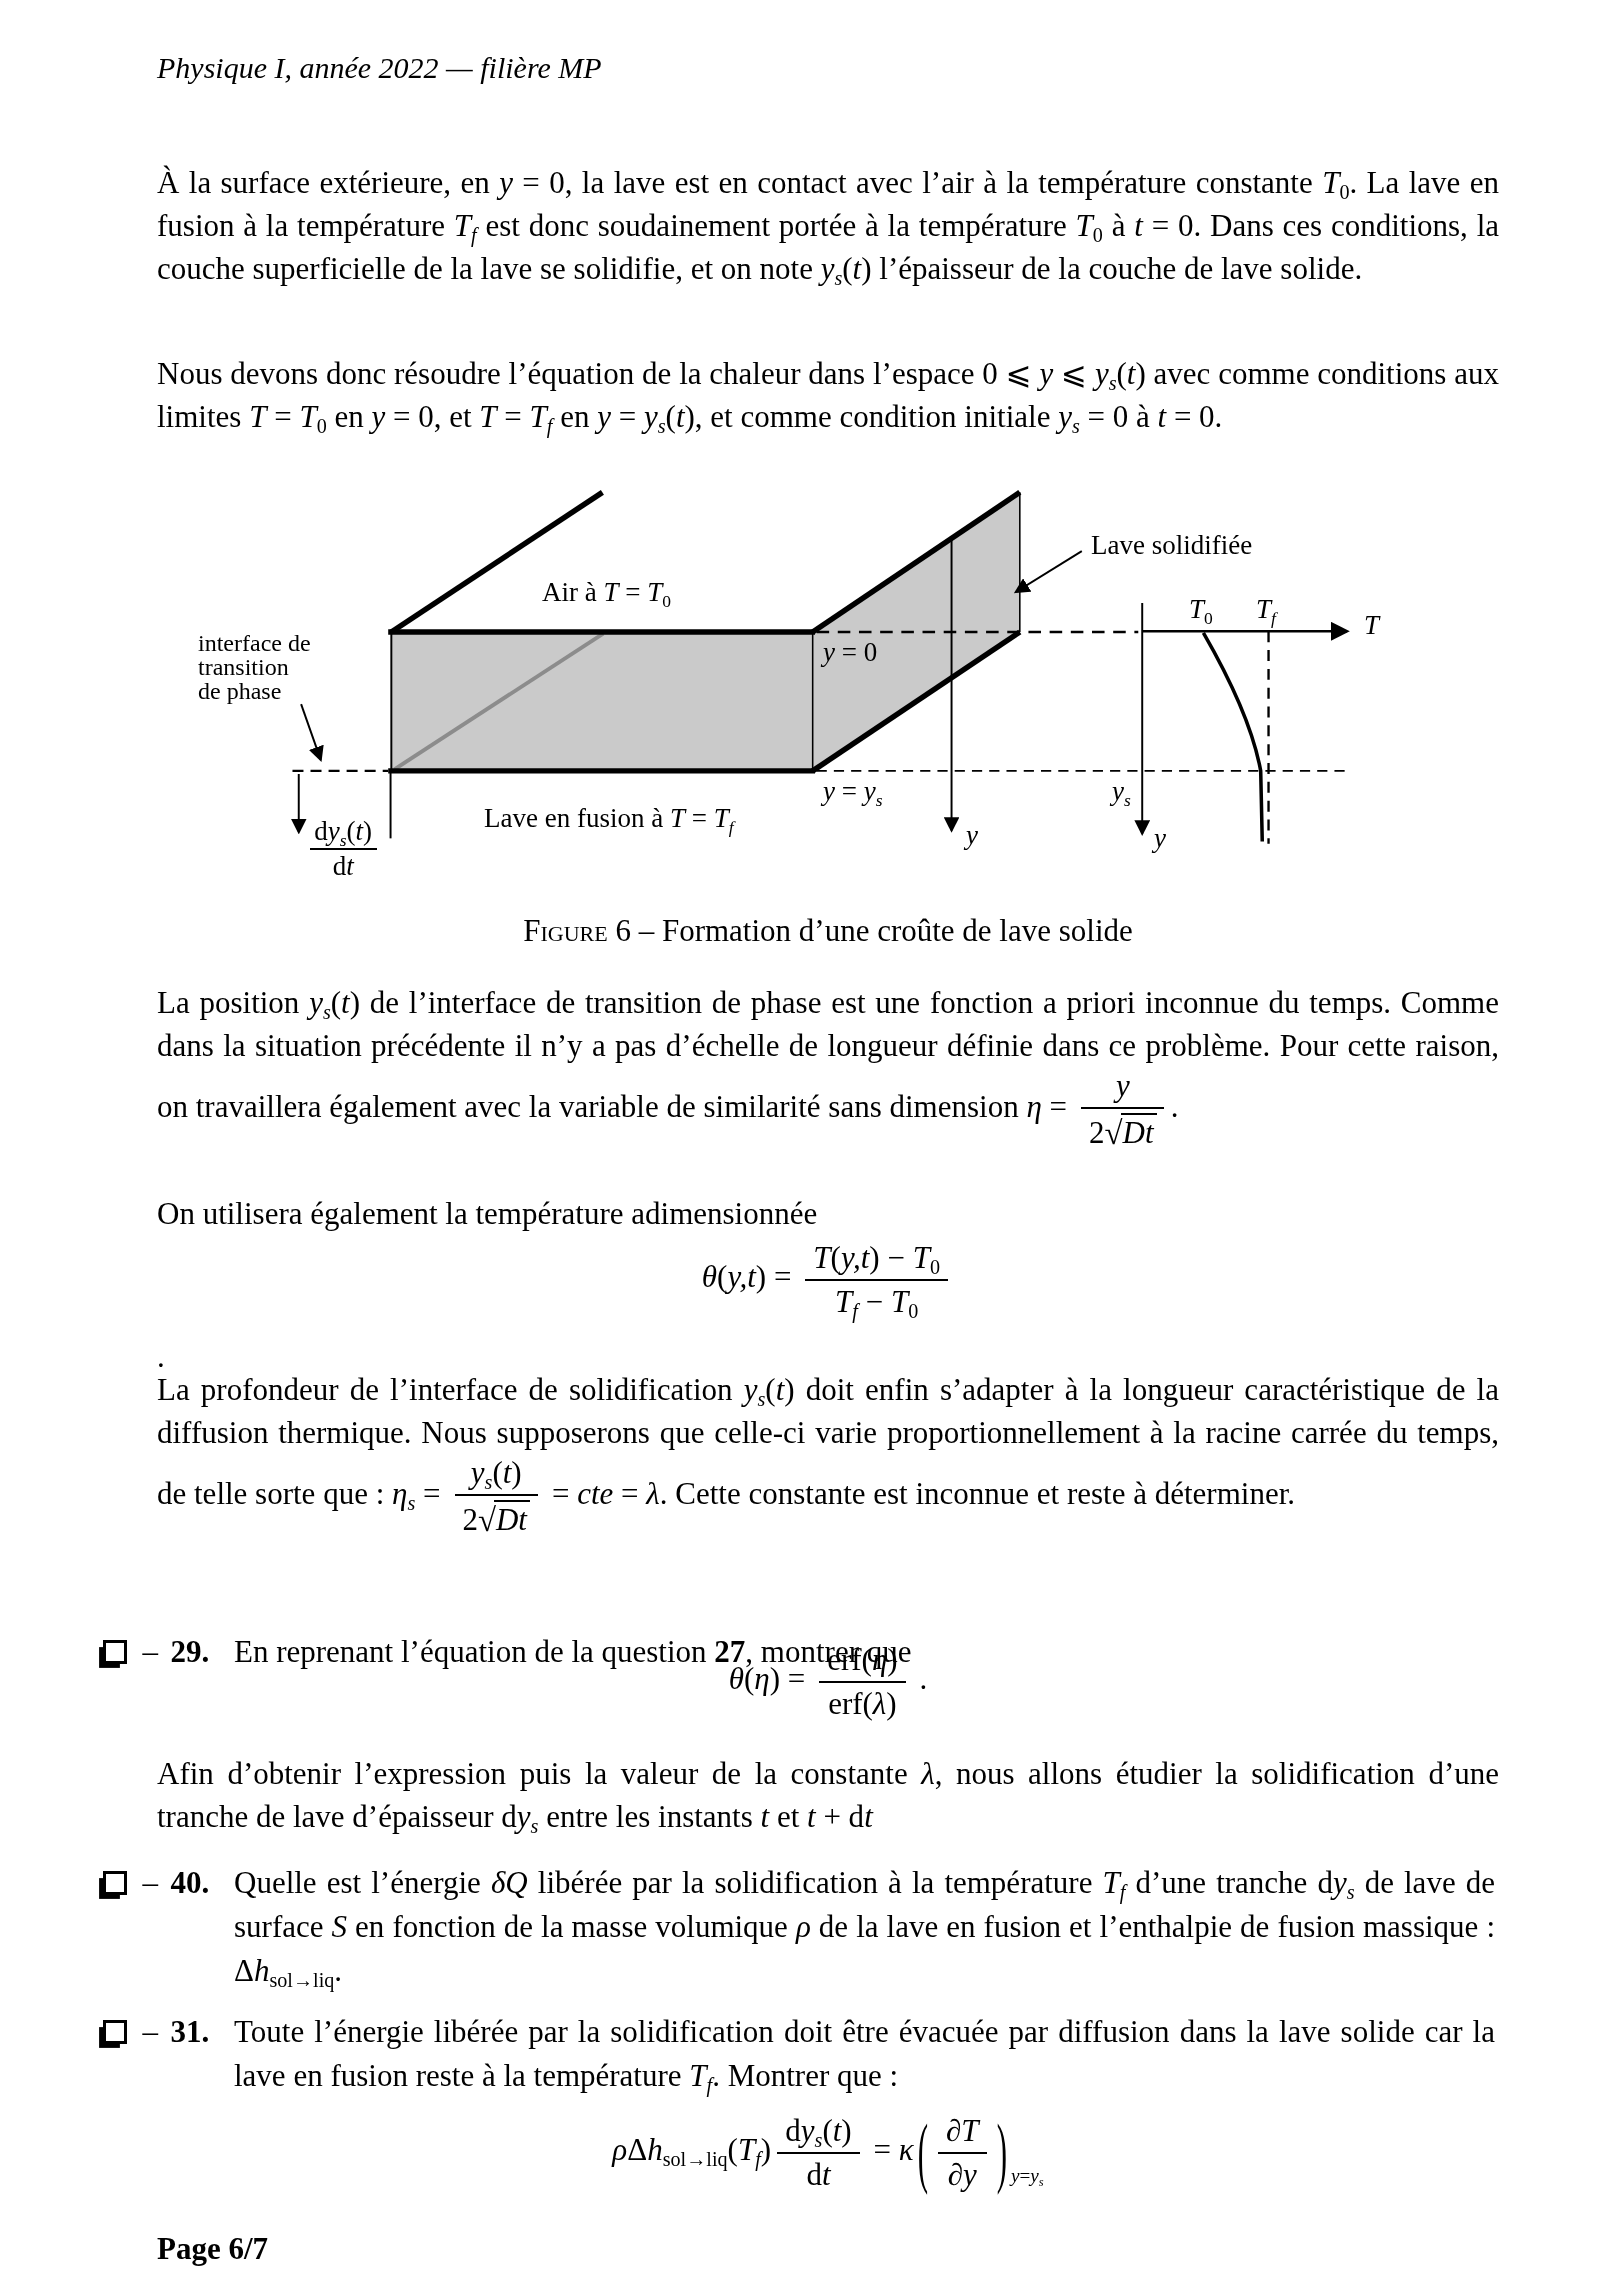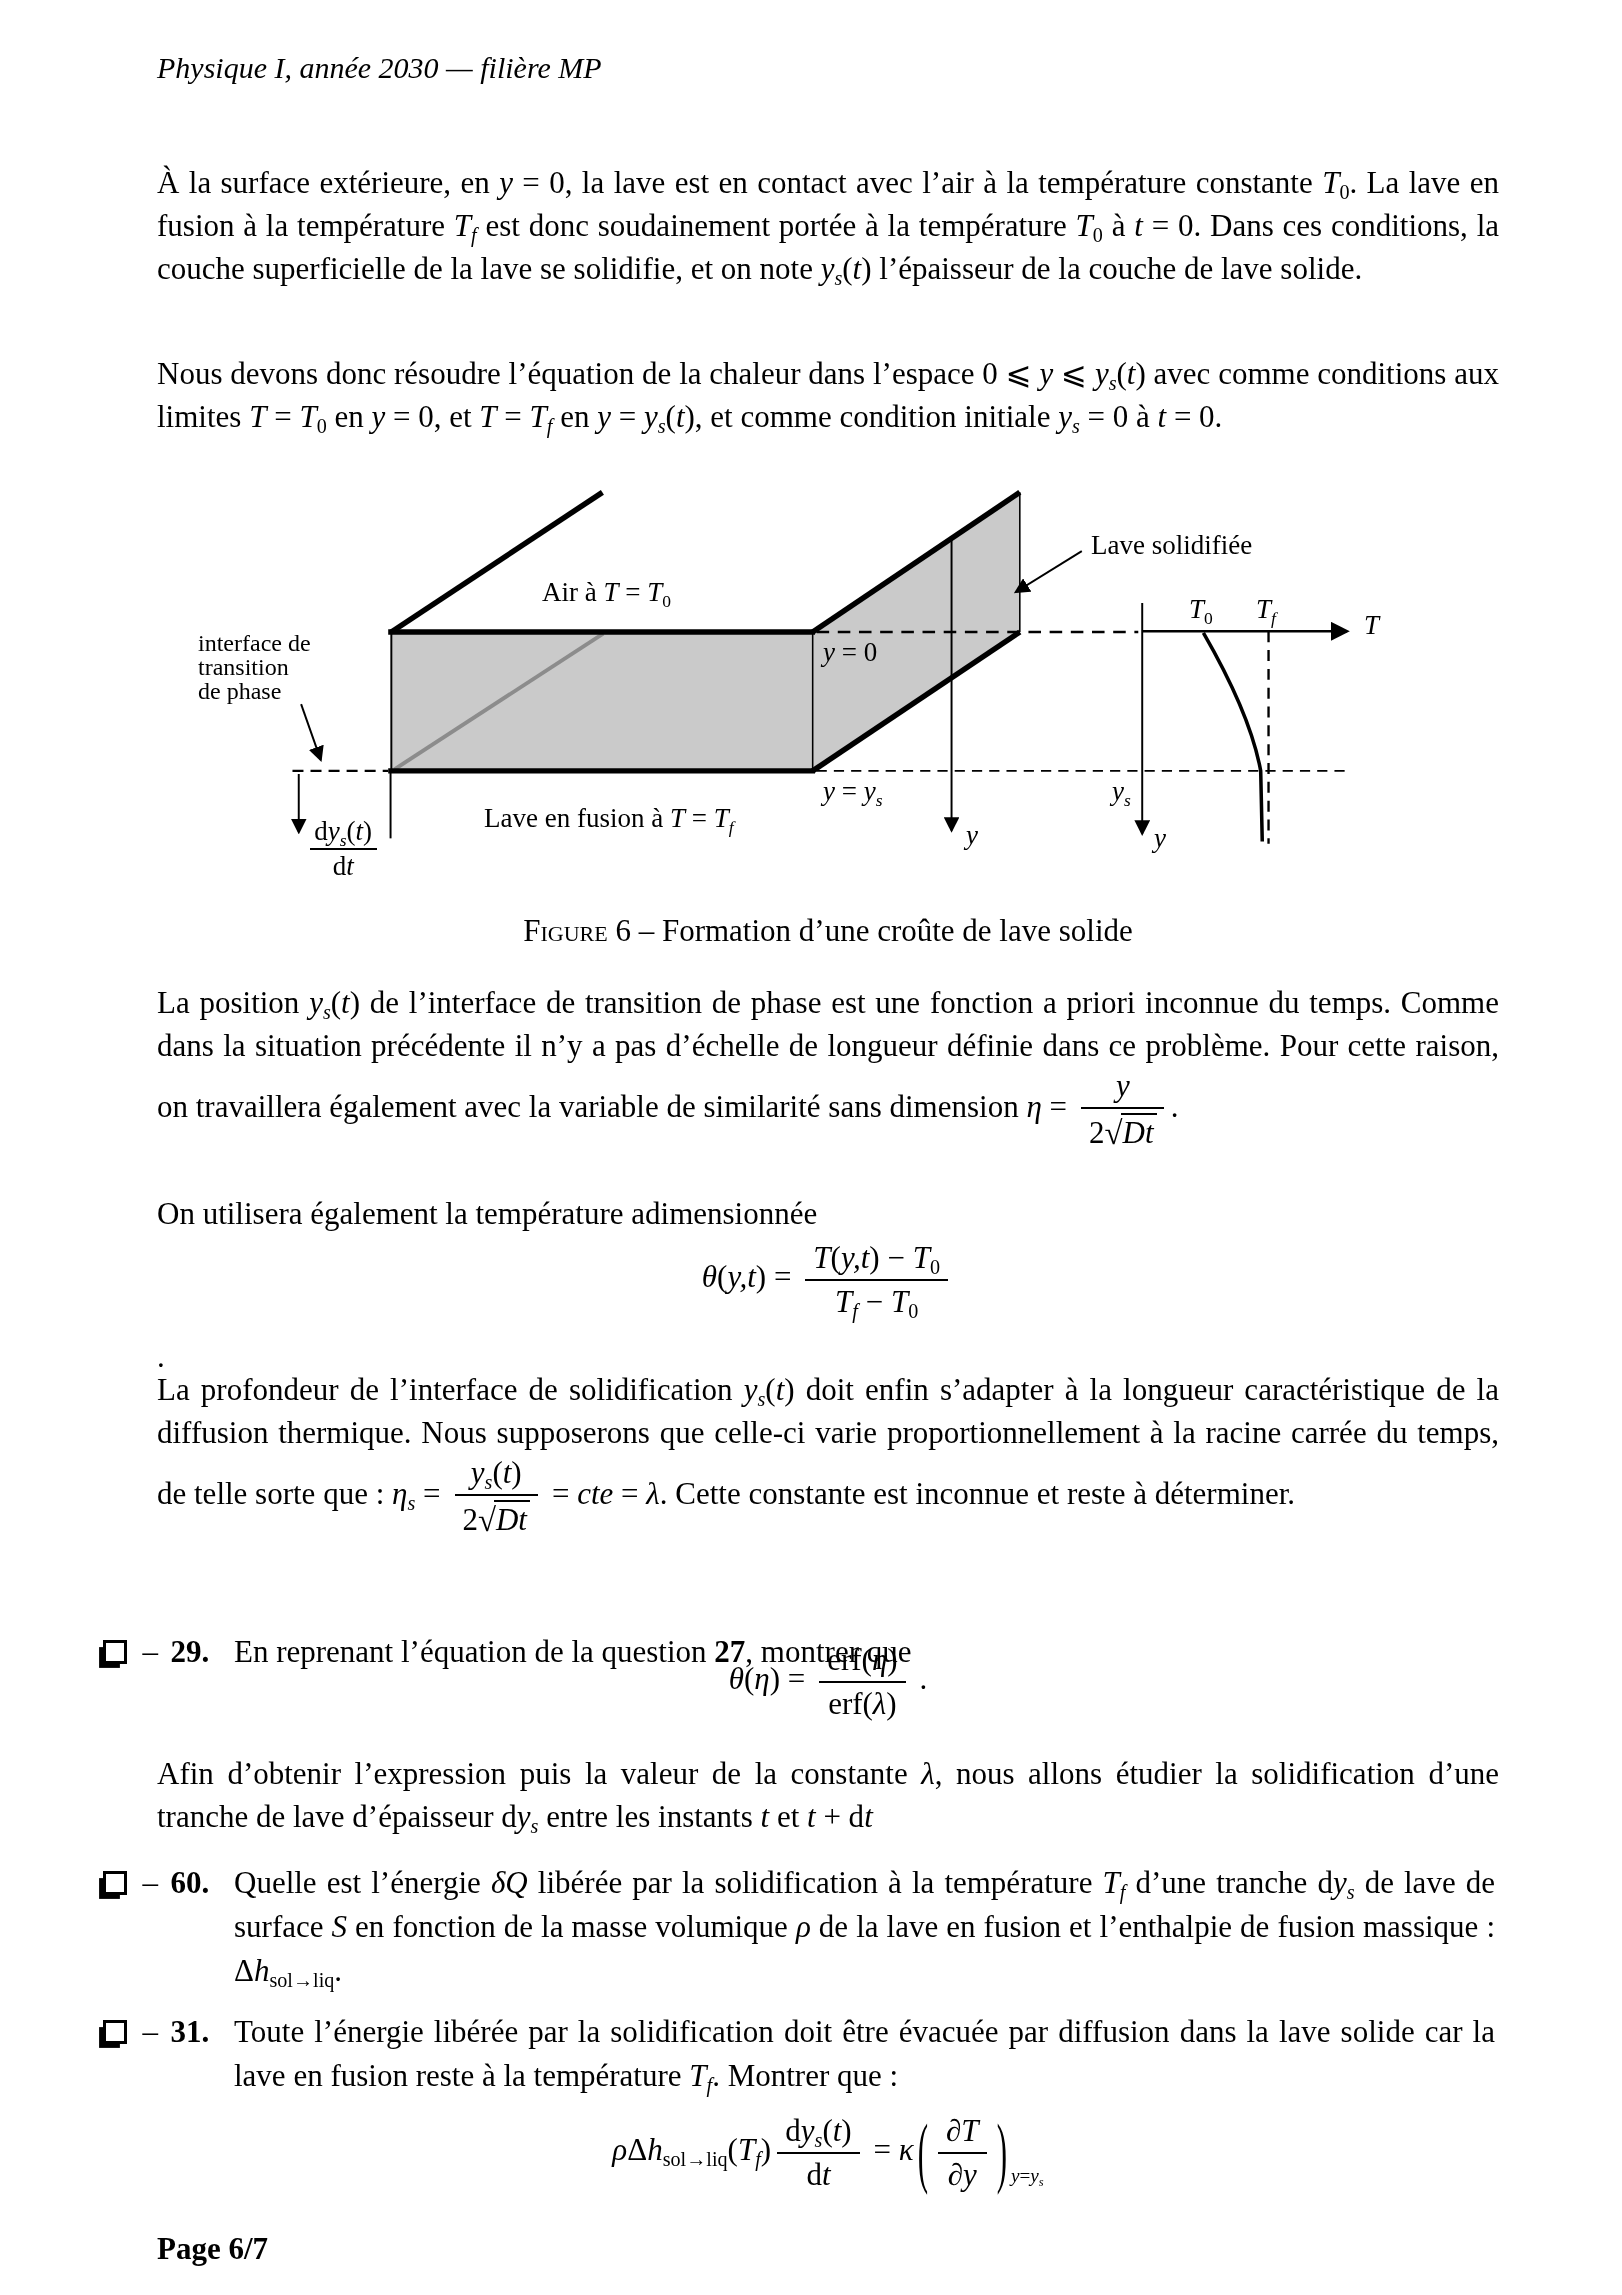--- a/index.html
+++ b/index.html
@@ -43,21 +43,21 @@
   .figure svg{position:absolute;left:0;top:0;}
   .fig-label{position:absolute;font-size:27px;line-height:29px;white-space:nowrap;}
   .fig-label .frac{margin:0 1.6px;line-height:1.05;}
   .fig-label .frac>.num{padding:0 4.7px 2.4px;}
   .fig-label .frac>.den{border-top:2px solid #000;padding:2.4px 4.7px 0;}
   .interface{width:165px;font-size:24px;line-height:24px;white-space:normal;}
 </style>
 </head>
 <body>
 
-<div class="abs header"><span class="it">Physique I, année 2030 — filière MP</span></div>
+<div class="abs header"><span class="it">Physique I, année 2022 — filière MP</span></div>
 
 <div class="abs textblock" style="top:161px">À la surface extérieure, en <span class="it">y</span> = 0, la lave est en contact avec l’air à la température constante <span class="it">T</span><span class="sb">0</span>. La lave en fusion à la température <span class="it">T</span><span class="sb"><span class="it">f</span></span> est donc soudainement portée à la température <span class="it">T</span><span class="sb">0</span> à <span class="it">t</span> = 0. Dans ces conditions, la couche superficielle de la lave se solidifie, et on note <span class="it">y</span><span class="sb"><span class="it">s</span></span>(<span class="it">t</span>) l’épaisseur de la couche de lave solide.</div>
 
 <div class="abs textblock" style="top:352px">Nous devons donc résoudre l’équation de la chaleur dans l’espace 0 ⩽ <span class="it">y</span> ⩽ <span class="it">y</span><span class="sb"><span class="it">s</span></span>(<span class="it">t</span>) avec comme conditions aux limites <span class="it">T</span> = <span class="it">T</span><span class="sb">0</span> en <span class="it">y</span> = 0, et <span class="it">T</span> = <span class="it">T</span><span class="sb"><span class="it">f</span></span> en <span class="it">y</span> = <span class="it">y</span><span class="sb"><span class="it">s</span></span>(<span class="it">t</span>), et comme condition initiale <span class="it">y</span><span class="sb"><span class="it">s</span></span> = 0 à <span class="it">t</span> = 0.</div>
 
 <div class="abs figure">
   <svg width="1623" height="408" viewBox="0 0 2067 520">
     <defs>
       <marker id="arr" viewBox="0 0 10 10" refX="8.5" refY="5" markerWidth="8" markerHeight="8" orient="auto-start-reverse">
         <path d="M0,0 L10,5 L0,10 z" fill="#000"></path>
@@ -129,21 +129,21 @@
 <div class="question" style="top:1630px">
   <span class="qmark"><span class="chk"></span><span class="qdash">–</span><span class="qnum">29.</span></span>
   <span class="qbody">En reprenant l’équation de la question <span class="bd">27</span>, montrer que</span>
 </div>
 
 <div class="abs eq" style="top:1641px"><span class="it">θ</span>(<span class="it">η</span>) = <span class="frac"><span class="num">erf(<span class="it">η</span>)</span><span class="den">erf(<span class="it">λ</span>)</span></span> .</div>
 
 <div class="abs textblock" style="top:1752px">Afin d’obtenir l’expression puis la valeur de la constante <span class="it">λ</span>, nous allons étudier la solidification d’une tranche de lave d’épaisseur d<span class="it">y</span><span class="sb"><span class="it">s</span></span> entre les instants <span class="it">t</span> et <span class="it">t</span> + d<span class="it">t</span></div>
 
 <div class="question" style="top:1861px">
-  <span class="qmark"><span class="chk"></span><span class="qdash">–</span><span class="qnum">60.</span></span>
+  <span class="qmark"><span class="chk"></span><span class="qdash">–</span><span class="qnum">40.</span></span>
   <span class="qbody">Quelle est l’énergie <span class="it">δQ</span> libérée par la solidification à la température <span class="it">T</span><span class="sb"><span class="it">f</span></span> d’une tranche d<span class="it">y</span><span class="sb"><span class="it">s</span></span> de lave de surface <span class="it">S</span> en fonction de la masse volumique <span class="it">ρ</span> de la lave en fusion et l’enthalpie de fusion massique : Δ<span class="it">h</span><span class="sb">sol→liq</span>.</span>
 </div>
 
 <div class="question" style="top:2010px">
   <span class="qmark"><span class="chk"></span><span class="qdash">–</span><span class="qnum">31.</span></span>
   <span class="qbody">Toute l’énergie libérée par la solidification doit être évacuée par diffusion dans la lave solide car la lave en fusion reste à la température <span class="it">T</span><span class="sb"><span class="it">f</span></span>. Montrer que :</span>
 </div>
 
 <div class="abs eq" style="top:2112px"><span class="it">ρ</span>Δ<span class="it">h</span><span class="sb">sol→liq</span>(<span class="it">T</span><span class="sb"><span class="it">f</span></span>)<span class="frac"><span class="num">d<span class="it">y</span><span class="sb"><span class="it">s</span></span>(<span class="it">t</span>)</span><span class="den">d<span class="it">t</span></span></span> = <span class="it">κ</span><span class="bigp">(</span><span class="frac"><span class="num">∂<span class="it">T</span></span><span class="den">∂<span class="it">y</span></span></span><span class="bigp">)</span><span class="lsb"><span class="it">y</span>=<span class="it">y</span><span class="sb"><span class="it">s</span></span></span></div>
 

